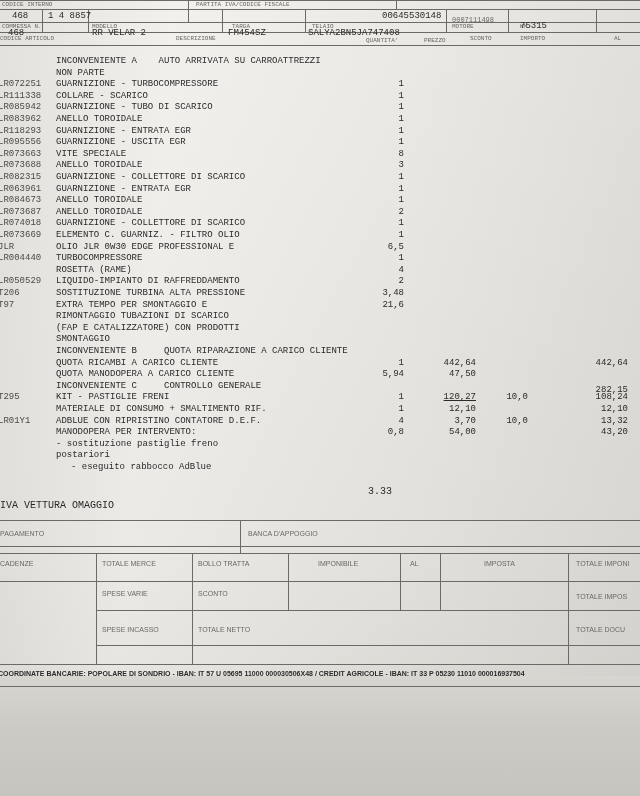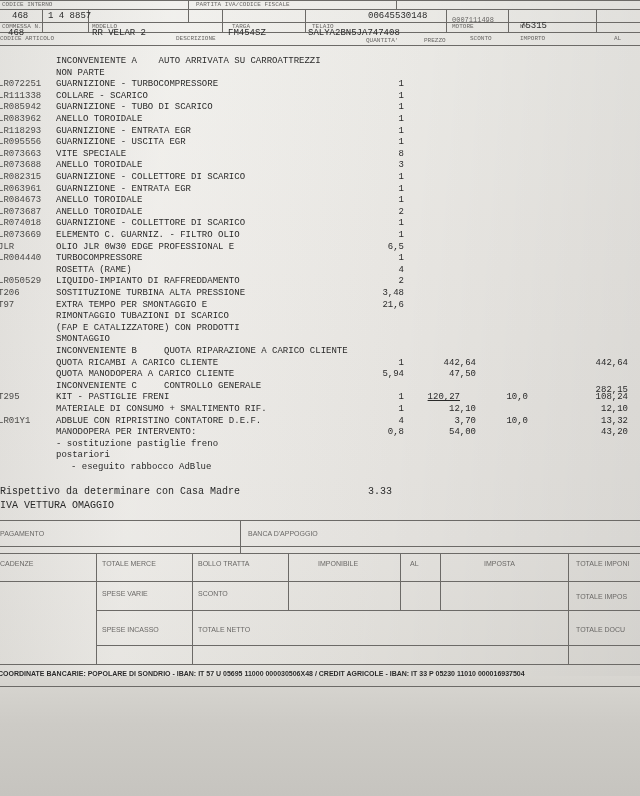--- a/index.html
+++ b/index.html
@@ -57,21 +57,21 @@
   <div class="line vl" style="left:222px;top:9px;height:23px;"></div>
   <div class="line vl" style="left:305px;top:9px;height:23px;"></div>
   <div class="line vl" style="left:446px;top:9px;height:23px;"></div>
   <div class="line vl" style="left:508px;top:9px;height:23px;"></div>
   <div class="line vl" style="left:596px;top:9px;height:23px;"></div>
 
   <div class="txt t6 light" style="left:2px;top:1px;">CODICE INTERNO</div>
   <div class="txt t6 light" style="left:196px;top:1px;">PARTITA IVA/CODICE FISCALE</div>
 
   <div class="txt t9 mono" style="left:48px;top:11px;">1 4 8857</div>
-  <div class="txt t9 mono" style="left:368px;top:11px;">00645530148</div>
+  <div class="txt t9 mono" style="left:382px;top:11px;">00645530148</div>
 
   <div class="txt t6 light" style="left:2px;top:23px;">COMMESSA N.</div>
   <div class="txt t6 light" style="left:92px;top:23px;">MODELLO</div>
   <div class="txt t6 light" style="left:232px;top:23px;">TARGA</div>
   <div class="txt t6 light" style="left:312px;top:23px;">TELAIO</div>
   <div class="txt t6 light" style="left:452px;top:23px;">MOTORE</div>
   <div class="txt t6 light" style="left:520px;top:23px;">KM</div>
 
   <div class="txt t9 mono" style="left:12px;top:11px;">468</div>
 
@@ -220,21 +220,21 @@
         <div class="txt t9 mono " style="left: auto; top: 369.2px; right: 164px;">47,50</div>
         <div class="txt t9 mono " style="left: auto; top: 385px; right: 12px;">282,15</div>
       </div>
       <div style="position: absolute; left: 0px; top: 0px; width: 640px; height: 0px;">
         <div class="txt t9 mono " style="left: 56px; top: 380.8px;">INCONVENIENTE C     CONTROLLO GENERALE</div>
       </div>
       <div style="position: absolute; left: 0px; top: 0px; width: 640px; height: 0px;">
         <div class="txt t9 mono fade" style="left: -2px; top: 392.4px;">T295</div>
         <div class="txt t9 mono " style="left: 56px; top: 392.4px;">KIT - PASTIGLIE FRENI</div>
         <div class="txt t9 mono " style="left: auto; top: 392.4px; right: 236px;">1</div>
-        <div class="txt t9 mono " style="left: auto; top: 392.4px; right: 180px; text-decoration: underline;">120,27</div>
+        <div class="txt t9 mono " style="left: auto; top: 392.4px; right: 164px; text-decoration: underline;">120,27</div>
         <div class="txt t9 mono " style="left: auto; top: 392.4px; right: 112px;">10,0</div>
         <div class="txt t9 mono " style="left: auto; top: 392.4px; right: 12px;">108,24</div>
       </div>
       <div style="position: absolute; left: 0px; top: 0px; width: 640px; height: 0px;">
         <div class="txt t9 mono " style="left: 56px; top: 404px;">MATERIALE DI CONSUMO + SMALTIMENTO RIF.</div>
         <div class="txt t9 mono " style="left: auto; top: 404px; right: 236px;">1</div>
         <div class="txt t9 mono " style="left: auto; top: 404px; right: 164px;">12,10</div>
         <div class="txt t9 mono " style="left: auto; top: 404px; right: 12px;">12,10</div>
       </div>
       <div style="position: absolute; left: 0px; top: 0px; width: 640px; height: 0px;">
@@ -255,21 +255,20 @@
         <div class="txt t9 mono " style="left: 56px; top: 438.8px;">- sostituzione pastiglie freno</div>
       </div>
       <div style="position: absolute; left: 0px; top: 0px; width: 640px; height: 0px;">
         <div class="txt t9 mono " style="left: 56px; top: 450.4px;">postariori</div>
       </div>
       <div style="position: absolute; left: 0px; top: 0px; width: 640px; height: 0px;">
         <div class="txt t9 mono " style="left: 71px; top: 462px;">- eseguito rabbocco AdBlue</div>
       </div>
     </div>
 
-  <div class="txt t10 mono" style="left:0px;top:486px;">Rispettivo da determinare con Casa Madre</div>
   <div class="txt t10 mono" style="left:368px;top:486px;">3.33</div>
   <div class="txt t10 mono" style="left:0px;top:500px;">IVA VETTURA OMAGGIO</div>
 
   <div class="line hl" style="left:0;top:520px;width:640px;"></div>
   <div class="line hl" style="left:0;top:546px;width:640px;"></div>
   <div class="line hl" style="left:0;top:553px;width:640px;"></div>
   <div class="line hl" style="left:0;top:581px;width:640px;"></div>
   <div class="line hl" style="left:96px;top:610px;width:544px;"></div>
   <div class="line hl" style="left:96px;top:645px;width:544px;"></div>
   <div class="line hl" style="left:0;top:664px;width:640px;"></div>

